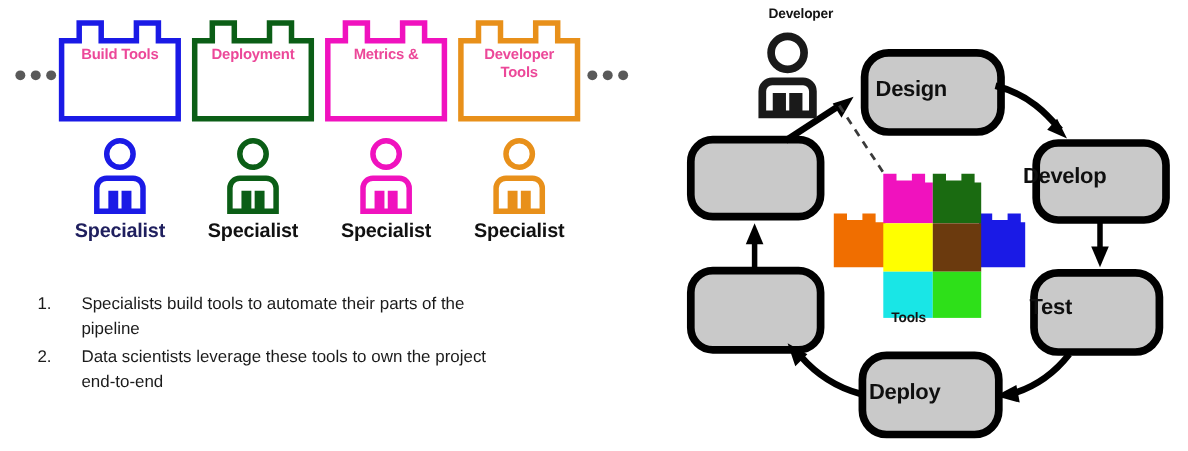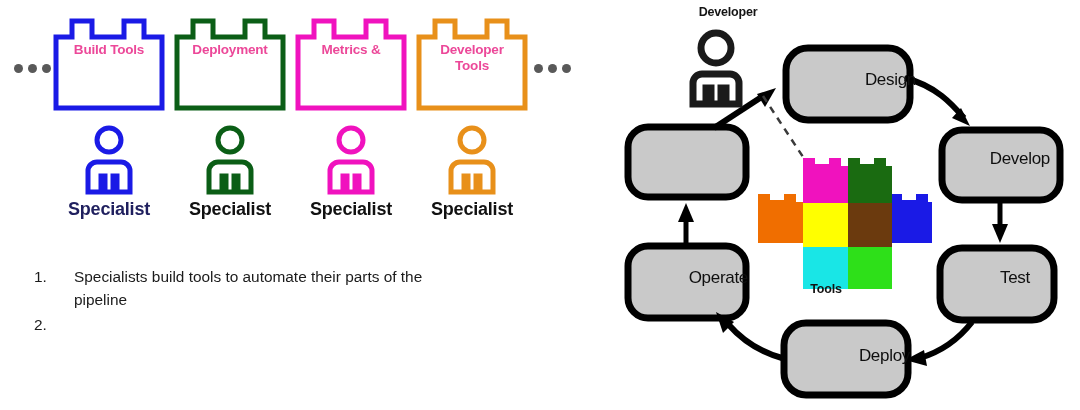--- a/index.html
+++ b/index.html
@@ -120,30 +120,30 @@
     left: 600px; top: 0;
     width: 480px; height: 410px;
   }
   #cycle-svg {
     position: absolute;
     left: 0; top: 0;
   }
 
   .cycle-label {
     position: absolute;
-    font-weight: normal;
-    font-size: 17px;
+    font-weight: bold;
+    font-size: 20px;
     color: #0f0f0f;
-    text-align: right;
+    text-align: left;
     pointer-events: none;
     letter-spacing: -0.3px;
   }
   #label-design  { left: 196px; top: 70px;  width: 120px; }
   #label-develop { left: 330px; top: 149px; width: 120px; }
-  #label-test    { left: 320px; top: 268px; width: 110px; }
+  #label-test    { left: 336px; top: 268px; width: 110px; }
   #label-deploy  { left: 190px; top: 346px; width: 120px; }
   #label-operate { left: 28px;  top: 268px; width: 120px; }
   #label-support { left: 28px;  top: 149px; width: 120px; }
 
   #label-developer {
     position: absolute;
     left: 58px; top: 5px;
     width: 140px;
     text-align: center;
     font-weight: bold;
@@ -255,20 +255,21 @@
       </div>
     </div>
 
     <div id="notes-list">
       <div class="note-item">
         <div class="note-num">1.</div>
         <div class="note-text">Specialists build tools to automate their parts of the pipeline</div>
       </div>
       <div class="note-item">
         <div class="note-num">2.</div>
+        <div class="note-text">Data scientists leverage these tools to own the project end-to-end</div>
       </div>
     </div>
   </div>
 
   <div id="right-panel">
 
     <svg id="cycle-svg" width="480" height="410" viewBox="0 0 480 410">
 
       <g>
         <rect x="186" y="48" width="124" height="72" rx="22" ry="22" fill="#c9c9c9" stroke="#000000" stroke-width="7"></rect>
@@ -358,18 +359,17 @@
         <rect x="203" y="247" width="45" height="42" fill="#19e6e6"></rect>
 
         <rect x="248" y="247" width="44" height="42" fill="#2ee019"></rect>
       </g>
     </svg>
 
     <div class="cycle-label" id="label-design">Design</div>
     <div class="cycle-label" id="label-develop">Develop</div>
     <div class="cycle-label" id="label-test">Test</div>
     <div class="cycle-label" id="label-deploy">Deploy</div>
-    <div class="cycle-label" id="label-operate">Operate</div>
 
     <div id="label-developer">Developer</div>
     <div id="label-tools">Tools</div>
   </div>
 </div>
 
 </body></html>

